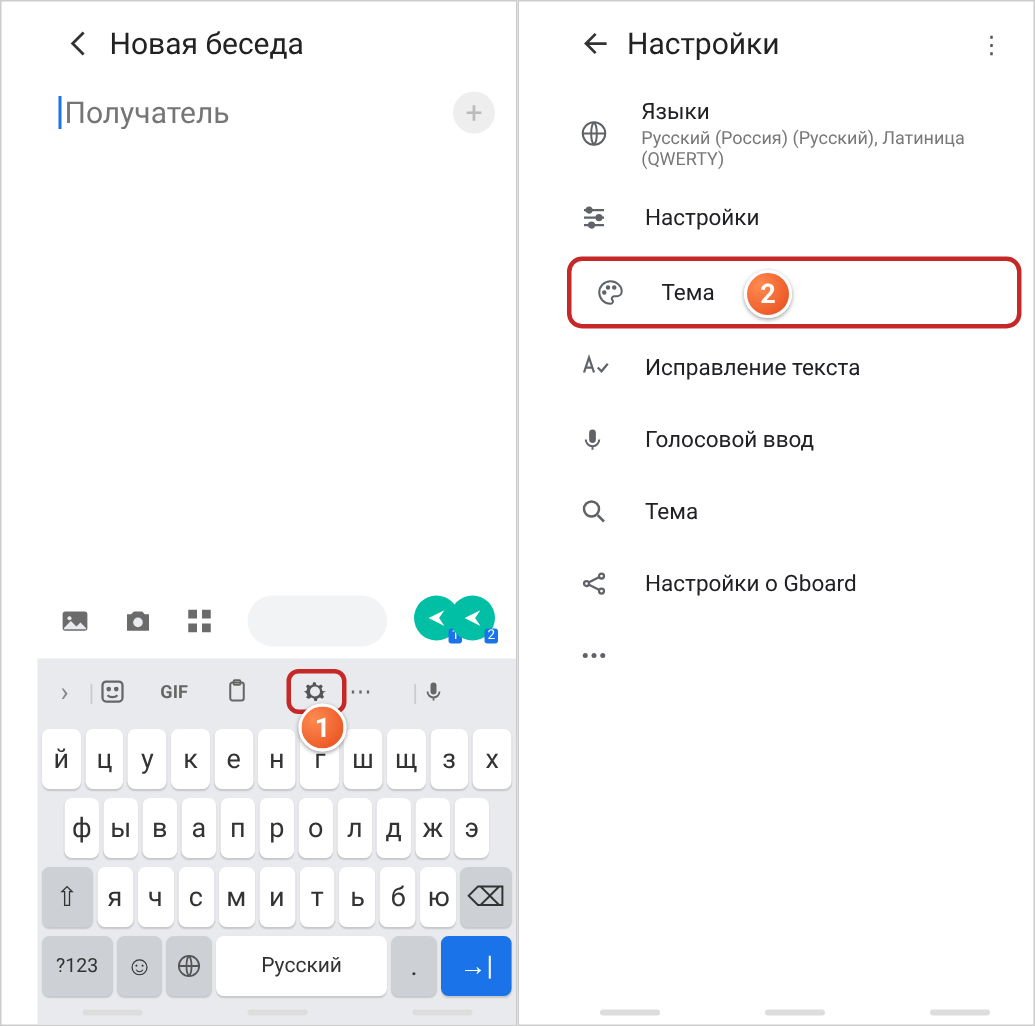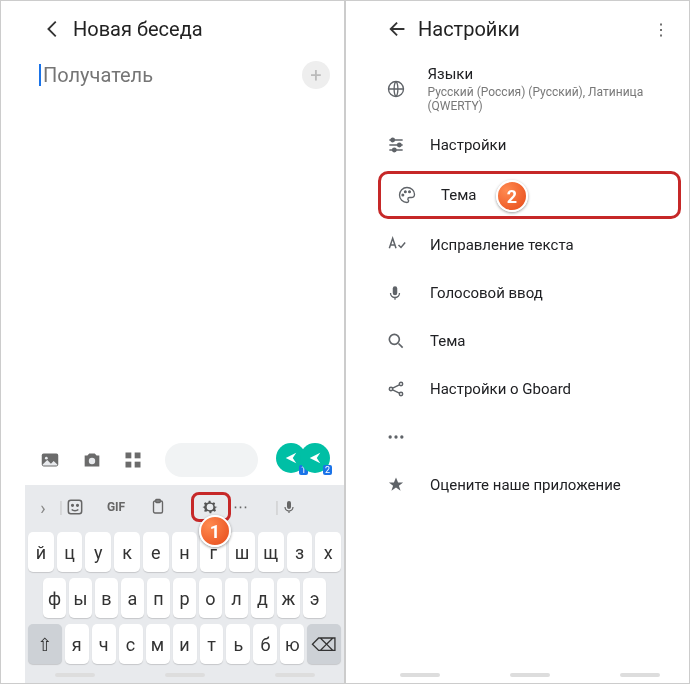--- a/index.html
+++ b/index.html
@@ -182,20 +182,33 @@
         <div class="key">ч</div>
         <div class="key">с</div>
         <div class="key">м</div>
         <div class="key">и</div>
         <div class="key">т</div>
         <div class="key">ь</div>
         <div class="key">б</div>
         <div class="key">ю</div>
         <div class="key dark wide">⌫</div>
       </div>
+    <div class="krow">
+      <div class="key dark wide" style="font-size:13px;">?123</div>
+      <div class="key dark" style="flex:0.9;">☺</div>
+      <div class="key dark" style="flex:0.9;">
+        <svg width="18" height="18" viewBox="0 0 24 24" fill="none" stroke="#555" stroke-width="1.6">
+            <circle cx="12" cy="12" r="9"></circle>
+            <path d="M3 12h18M12 3c3 3 3 15 0 18M12 3c-3 3-3 15 0 18"></path>
+          </svg>
+      </div>
+      <div class="key space">Русский</div>
+      <div class="key dark" style="flex:0.9;">.</div>
+      <div class="key blue wide">→|</div>
+    </div>
     <div class="navline">
         <span></span>
         <span></span>
         <span></span>
       </div>
   </div>
 </div>
 
 <div class="phone">
   <div class="topbar">
@@ -295,30 +308,20 @@
       </div>
       <div class="srow">
         <div class="ic">
           <svg width="20" height="20" viewBox="0 0 24 24" fill="#5f6368">
             <circle cx="5" cy="12" r="2"></circle>
             <circle cx="12" cy="12" r="2"></circle>
             <circle cx="19" cy="12" r="2"></circle>
           </svg>
         </div>
       </div>
-      <div class="srow">
-        <div class="ic">
-          <svg width="20" height="20" viewBox="0 0 24 24" fill="#5f6368">
-            <path d="M12 3l2.5 6h6l-5 4 2 6-5.5-4-5.5 4 2-6-5-4h6z"></path>
-          </svg>
-        </div>
-        <div class="txt">
-          <div class="lbl">Оцените наше приложение</div>
-        </div>
-      </div>
     </div>
 
   <div class="flex-spacer"></div>
   <div class="navline">
       <span></span>
       <span></span>
       <span></span>
     </div>
 </div>
 

